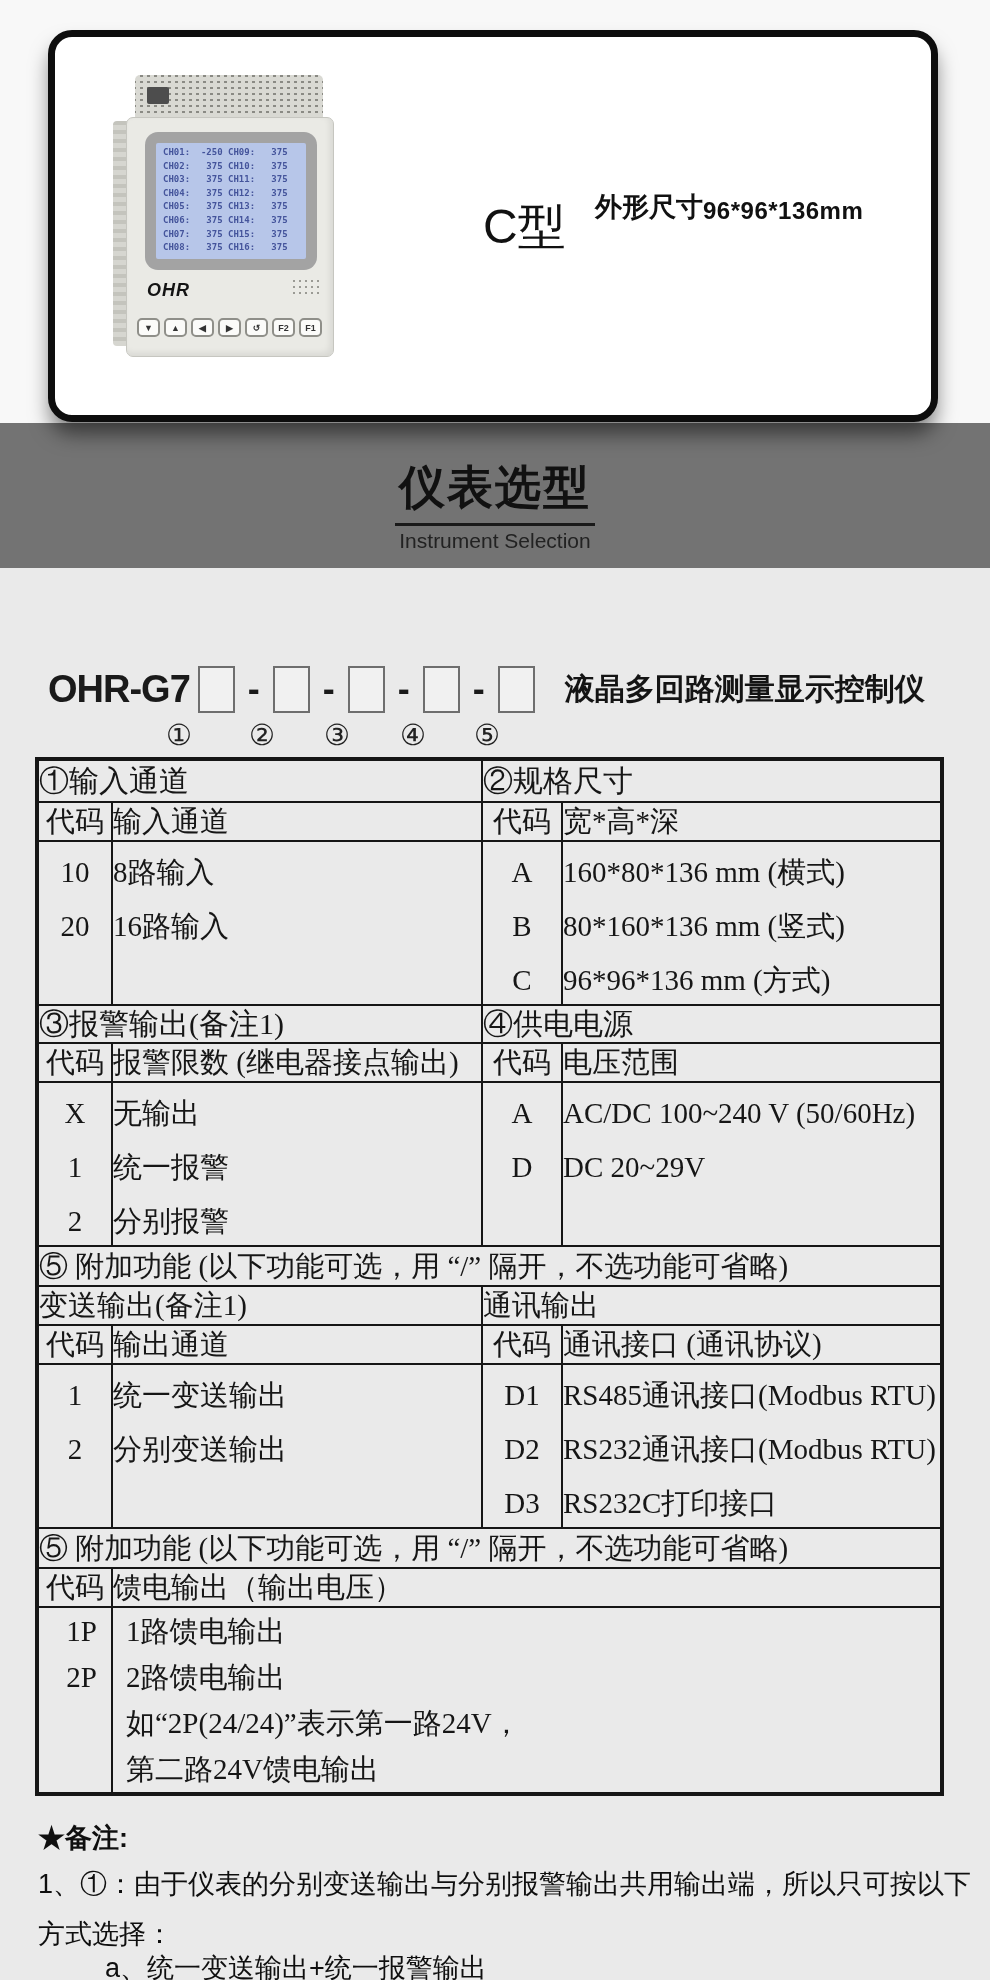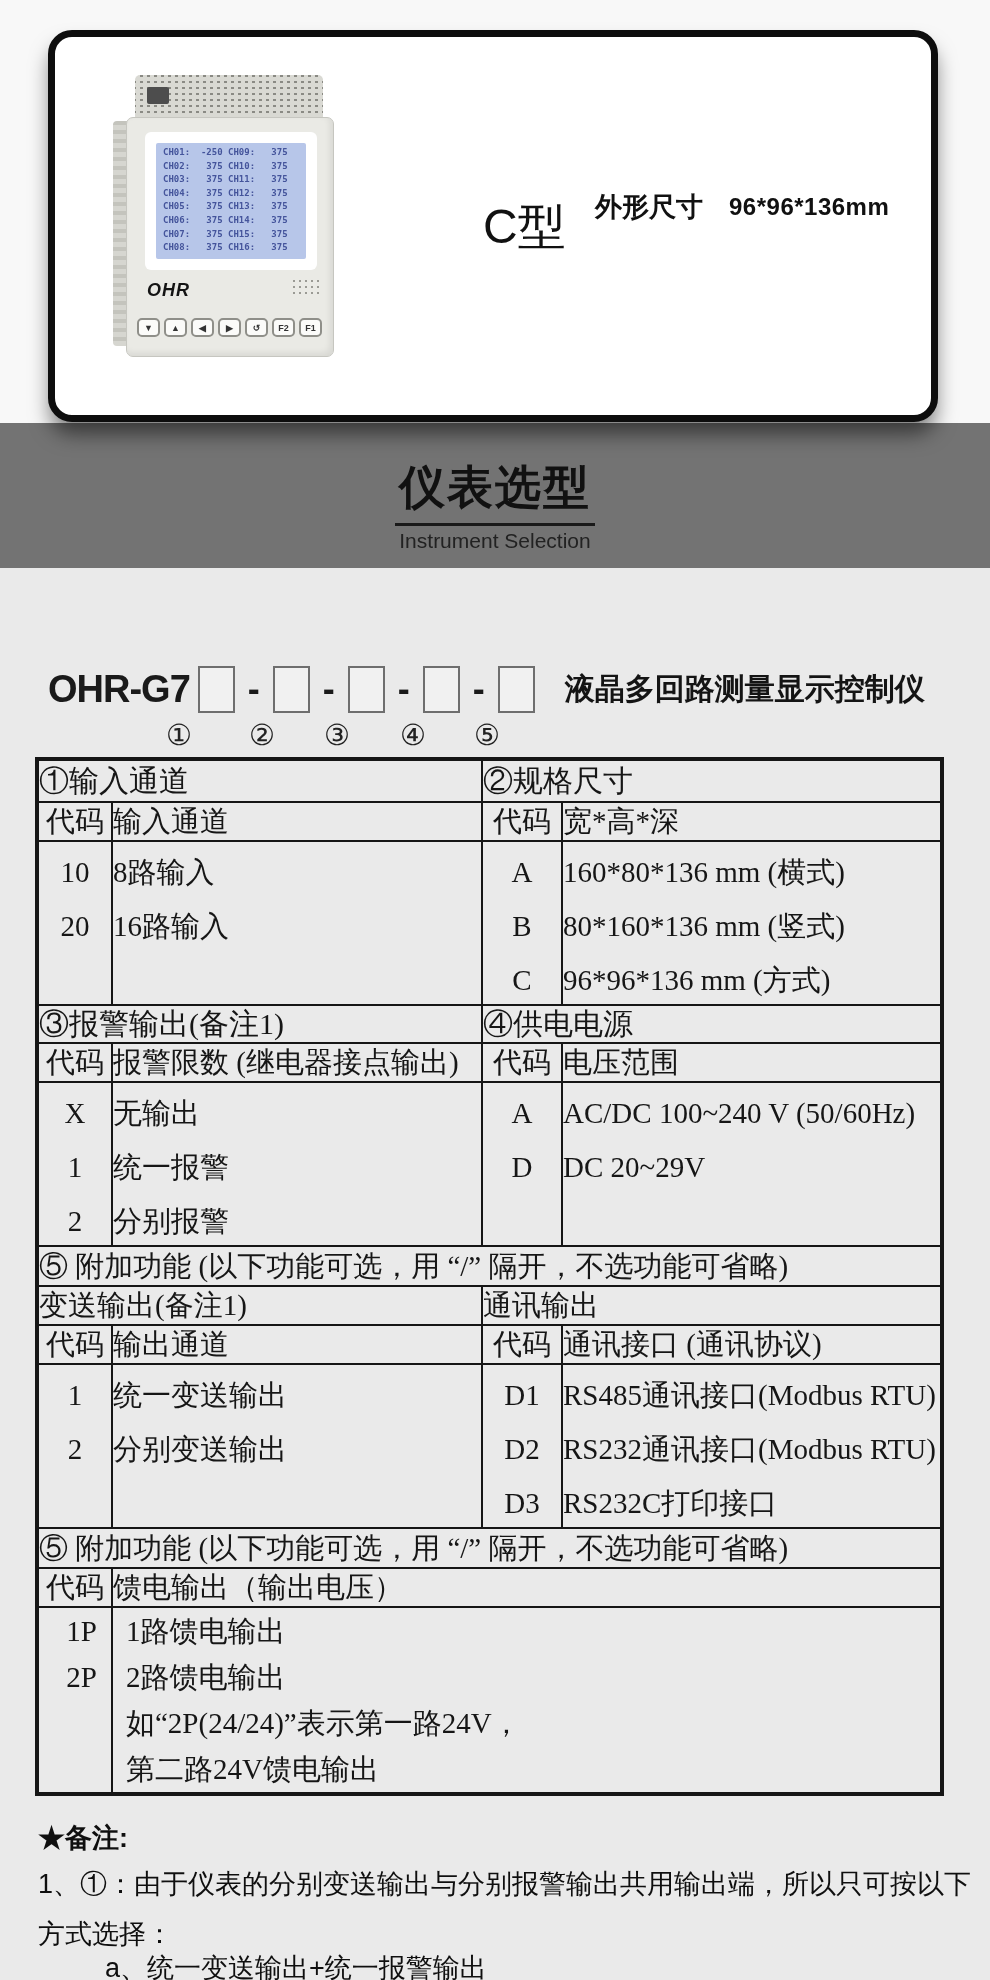--- a/index.html
+++ b/index.html
@@ -15,35 +15,35 @@
     border:7px solid #0d0d0d;border-radius:24px;z-index:2;box-shadow:0 14px 20px -2px rgba(0,0,0,0.5);}
   
   .device{position:absolute;left:58px;top:38px;width:225px;height:285px;}
   .dev-top{position:absolute;left:22px;top:0;width:188px;height:54px;background:#d9d9d3;border-radius:5px;
     background-image:radial-gradient(#8a8a84 1.2px, transparent 1.3px);background-size:7px 6px;background-position:3px 10px;}
   .dev-chip{position:absolute;left:12px;top:12px;width:22px;height:17px;background:#4d4d4d;border-radius:2px;}
   .dev-side{position:absolute;left:0;top:46px;width:17px;height:225px;background:#cfcfc8;border-radius:4px;
     background-image:repeating-linear-gradient(180deg,#c4c4bd 0 4px,#d6d6d0 4px 9px);}
   .dev-body{position:absolute;left:13px;top:42px;width:206px;height:238px;background:#eaeae5;
     border:1px solid #c6c6c0;border-radius:7px;box-shadow:inset -3px -3px 6px rgba(0,0,0,0.08);}
-  .bezel{position:absolute;left:18px;top:14px;width:172px;height:138px;background:#ffffff;border-radius:6px;}
+  .bezel{position:absolute;left:18px;top:14px;width:172px;height:138px;background:#a3a3a3;border-radius:13px;}
   .lcd{position:absolute;left:11px;top:11px;width:150px;height:116px;background:#b7c6e9;border-radius:2px;
     padding:3px 0 0 7px;box-sizing:border-box;}
   .lcd-line{font-family:"DejaVu Sans Mono", monospace;font-size:9px;line-height:13.6px;color:#44549b;
     font-weight:bold;white-space:pre;}
   .ohr-logo{position:absolute;left:20px;top:162px;font-size:18px;font-weight:bold;color:#141414;
     letter-spacing:1px;font-style:italic;}
   .speaker{position:absolute;right:12px;top:160px;width:30px;height:20px;
     background-image:radial-gradient(#9a9a94 1.2px, transparent 1.3px);background-size:6px 6px;}
   .btn-row{position:absolute;left:10px;top:200px;display:flex;gap:4px;}
   .dev-btn{width:23px;height:19px;background:#fbfbf9;border:2px solid #8f8f89;border-radius:5px;
     font-size:9px;line-height:17px;text-align:center;color:#333;font-weight:bold;box-sizing:border-box;}
   .model-label{position:absolute;left:428px;top:158px;font-size:48px;color:#111;
     font-family:"Liberation Sans", sans-serif;}
-  .spec-row{position:absolute;left:540px;display:flex;align-items:center;gap:26px;}
+  .spec-row{position:absolute;left:540px;display:flex;align-items:flex-end;}
   .spec1{top:152px;}
   .spec2{top:196px;}
   .spec-label{font-size:27px;font-weight:bold;color:#111;}
   .spec-value{font-size:24px;font-weight:bold;color:#111;letter-spacing:0.5px;}
   .spec-value sup{font-size:13px;font-weight:bold;}
   
   .code-row{position:absolute;left:48px;top:660px;height:58px;display:flex;align-items:center;z-index:1;}
   .code-prefix{font-size:38px;font-weight:bold;color:#1a1a1a;letter-spacing:-1px;margin-right:8px;}
   .code-box{width:33px;height:43px;border:2px solid #6e6e6e;background:rgba(255,255,255,0.35);}
   .code-dash{font-size:36px;font-weight:bold;color:#1a1a1a;margin:0 13px;}

